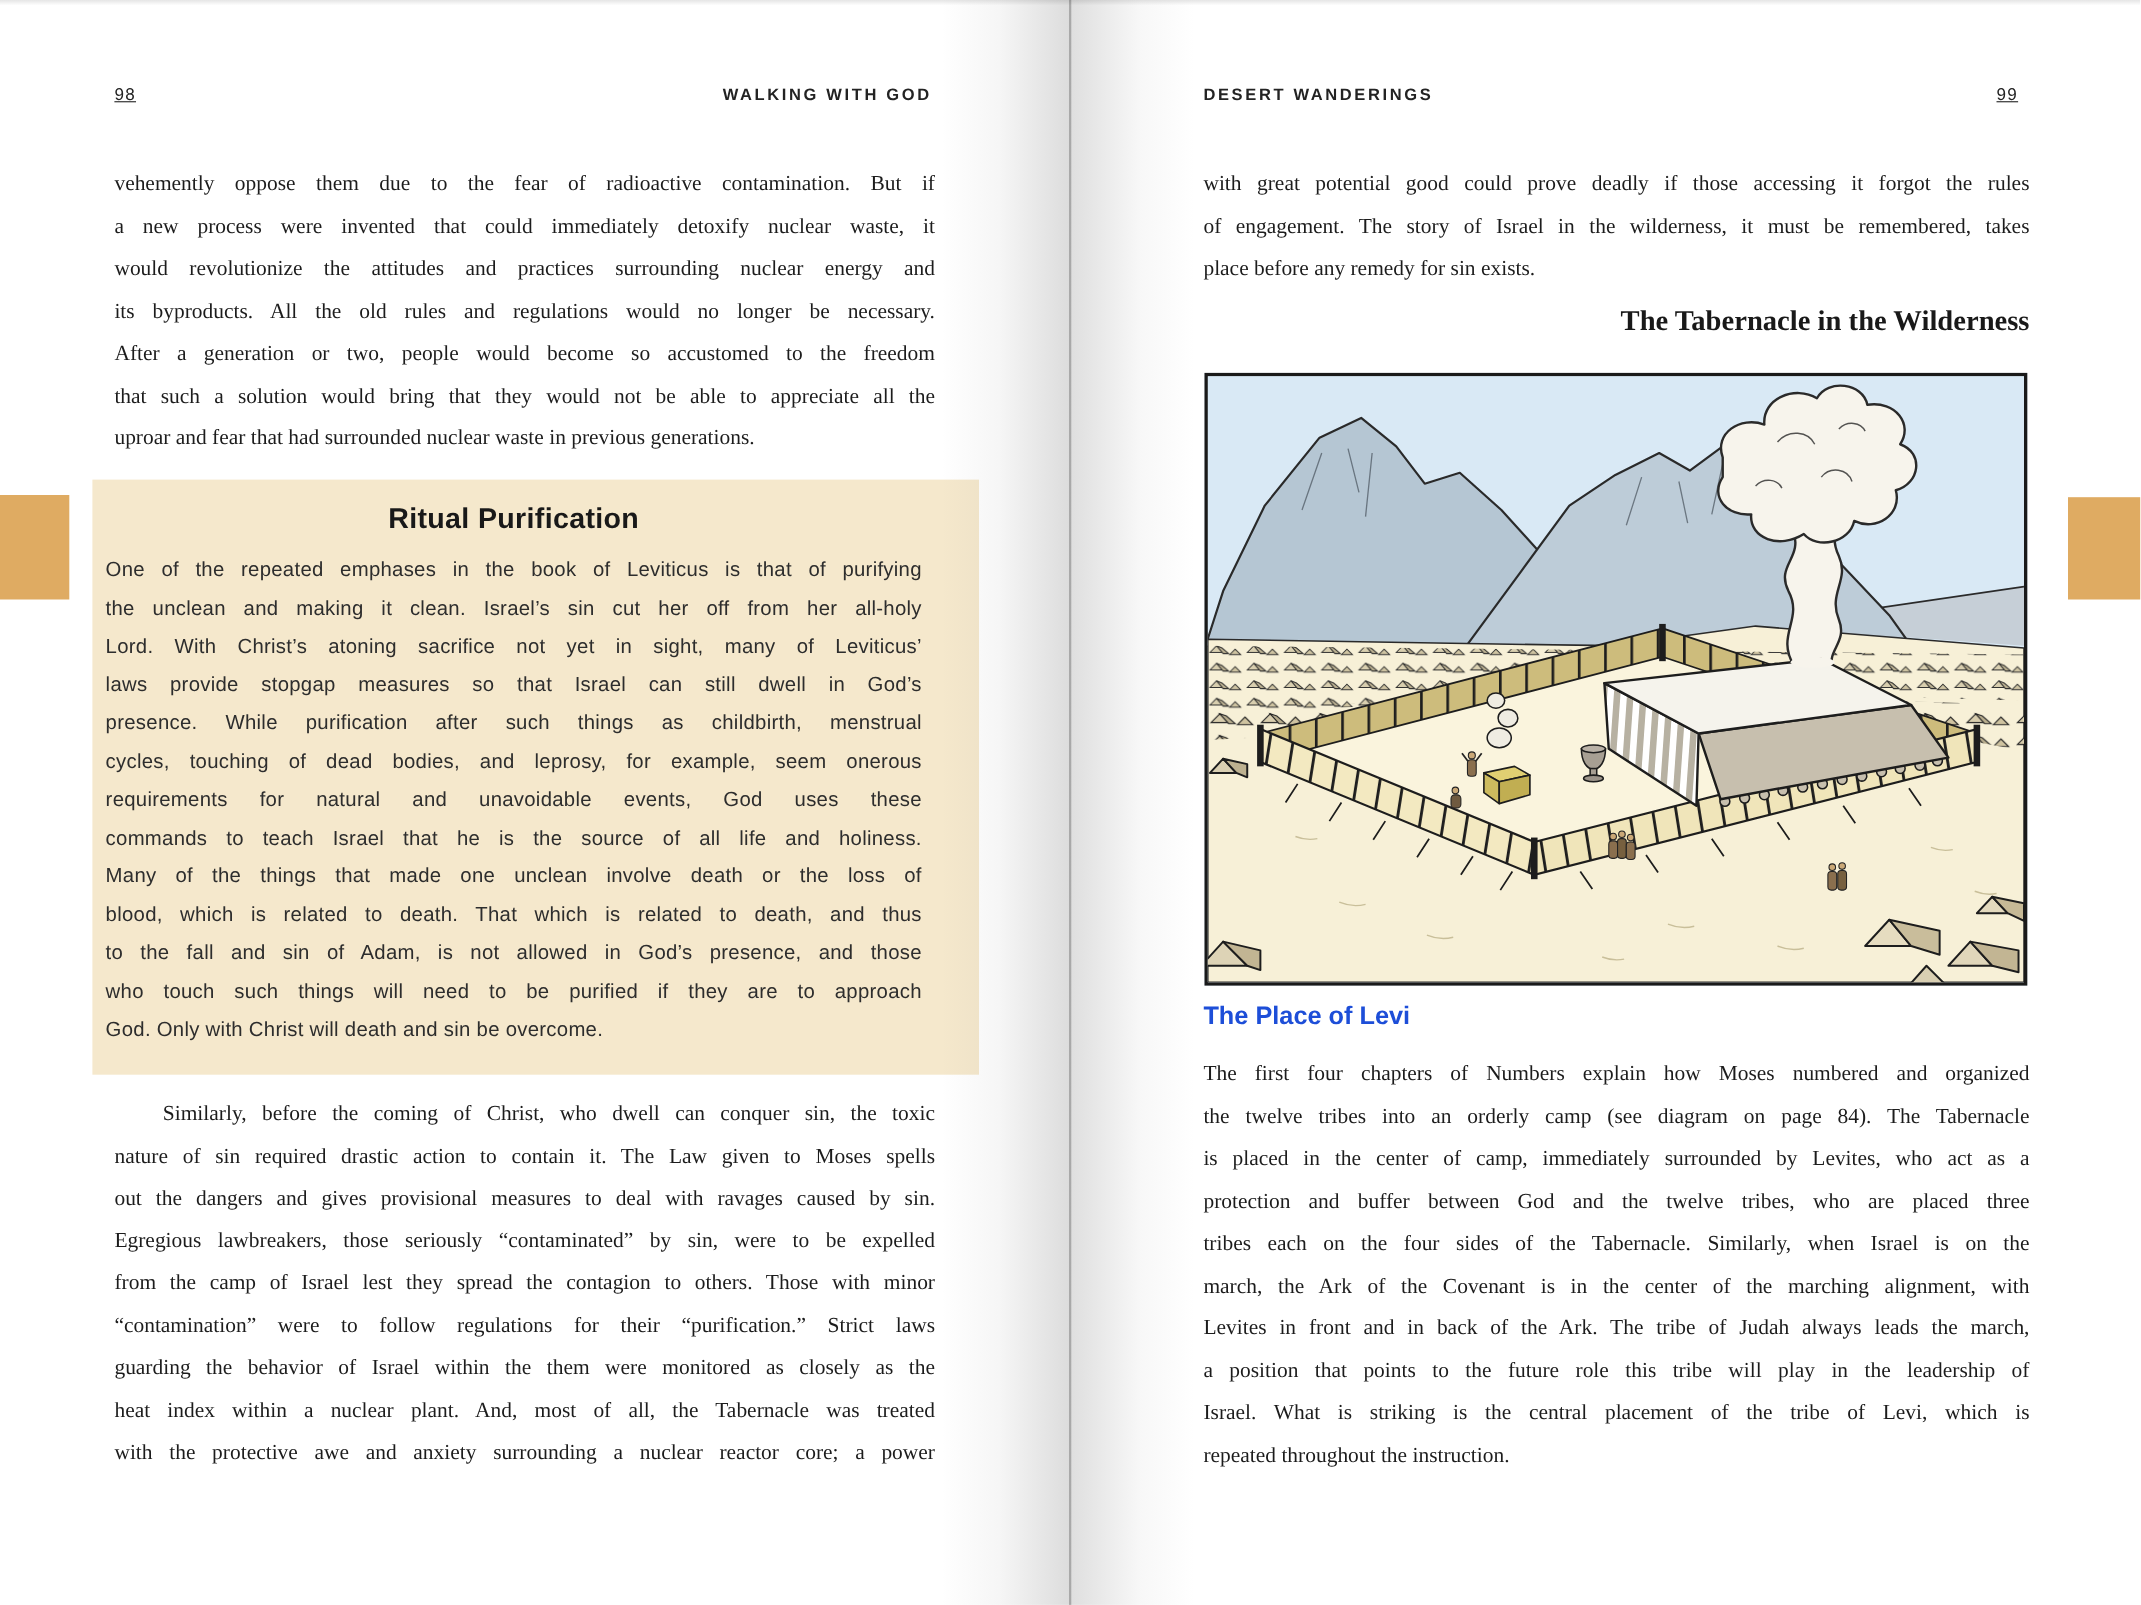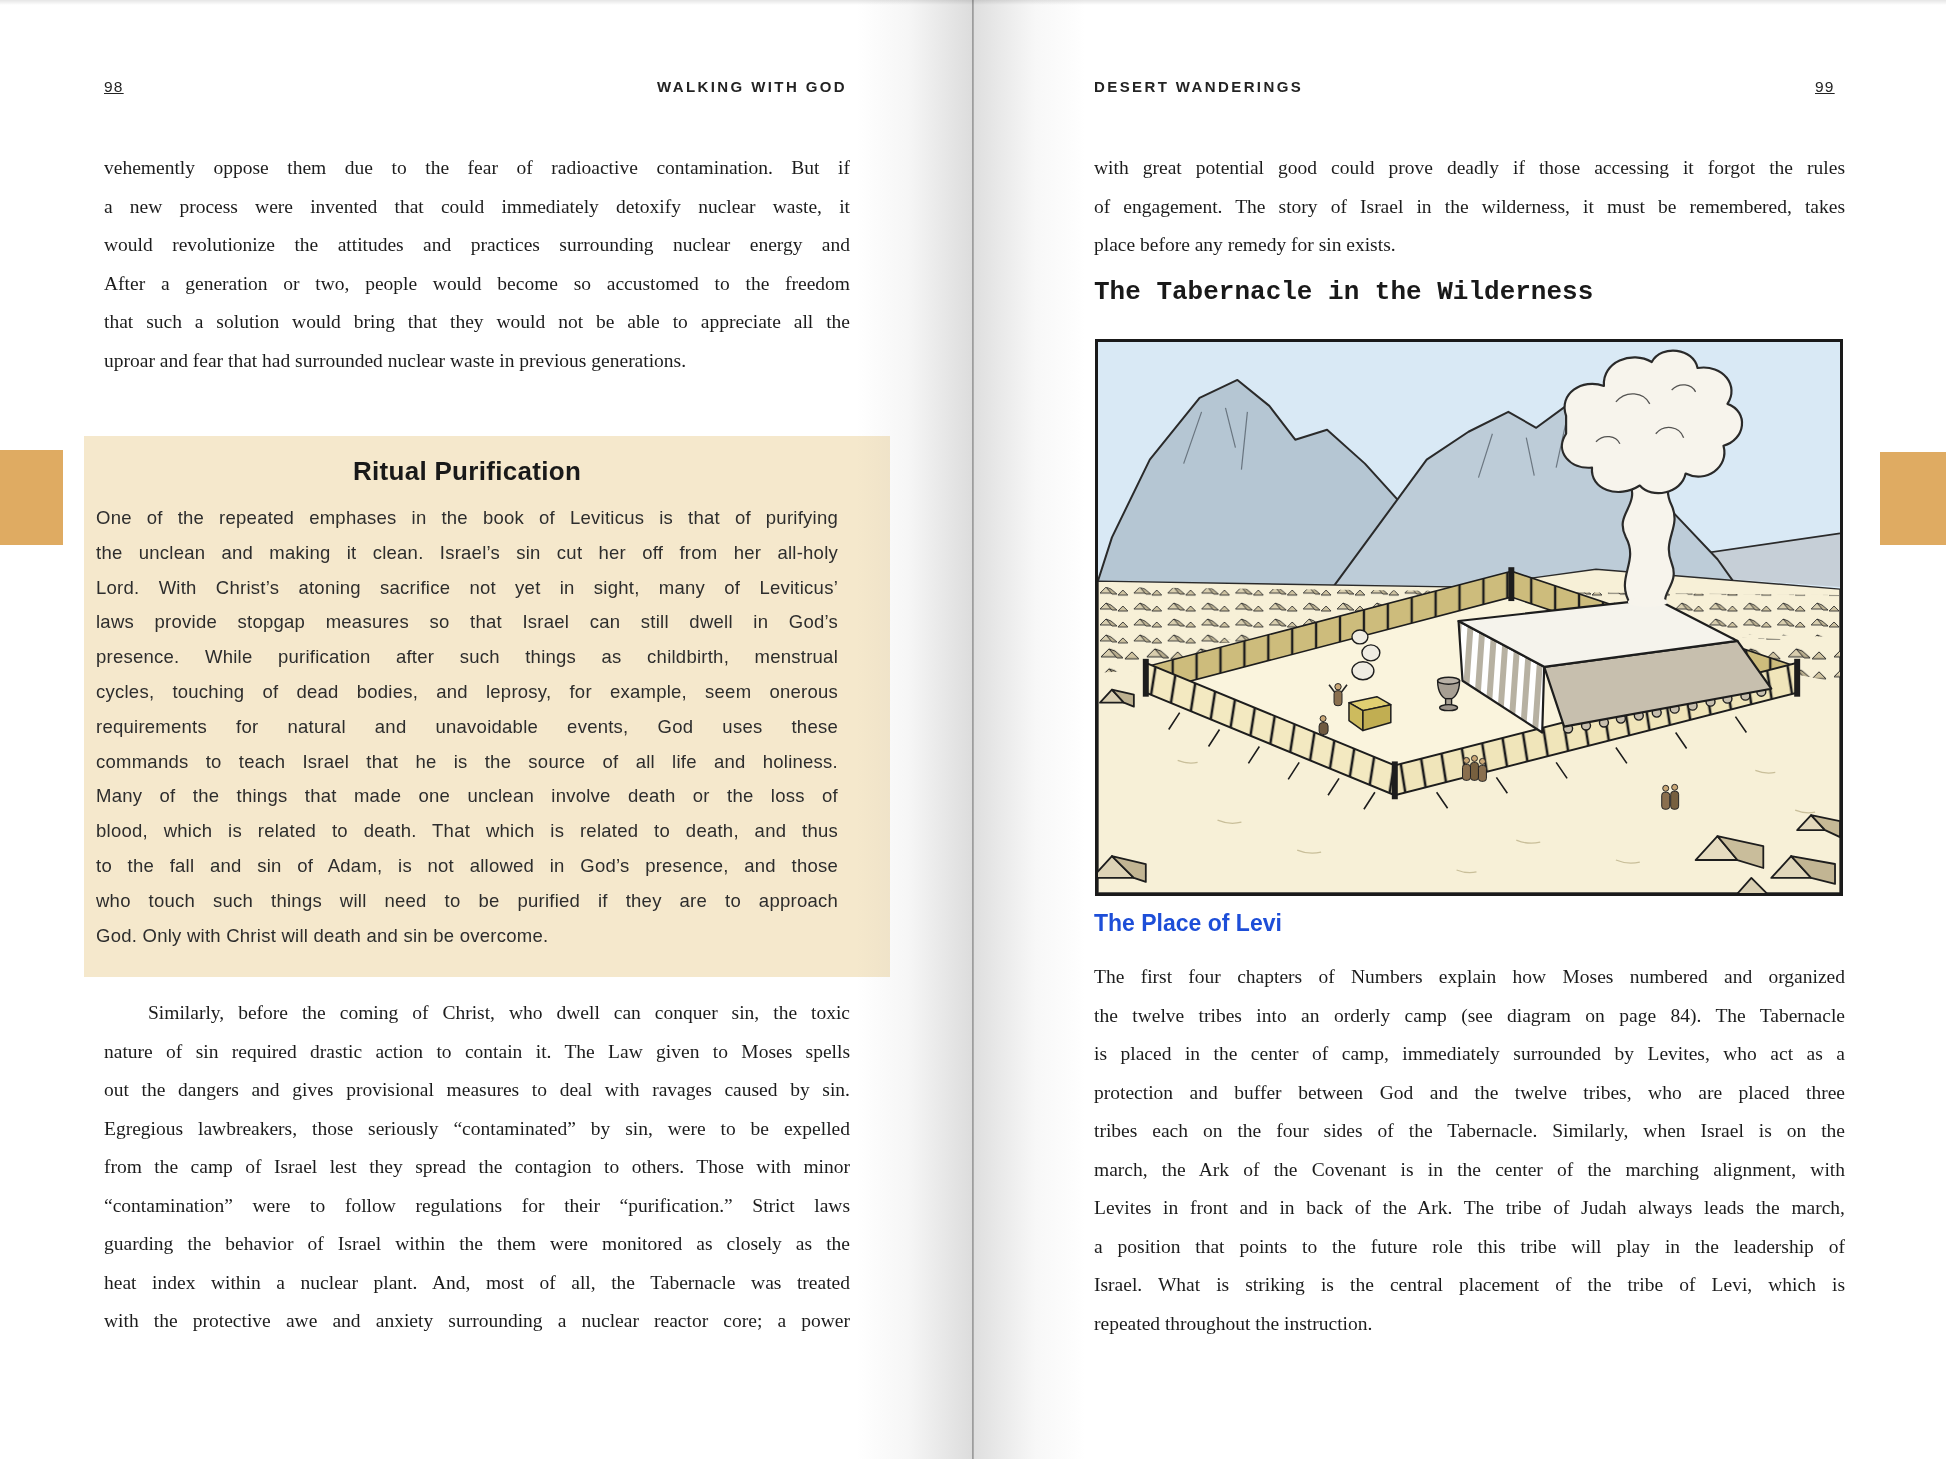--- a/index.html
+++ b/index.html
@@ -15,22 +15,22 @@
   .para.cont .jline:last-child{text-align-last:justify;}
   .para.indent-first .jline:first-child{text-indent:44px;}
   .callout{position:absolute;left:84px;top:436px;width:806px;box-sizing:border-box;
     padding:20px 52px 24px 12px;}
   .callout-title{font-family:"Liberation Sans", sans-serif;font-size:26px;font-weight:700;
     color:#191919;text-align:center;margin:0 0 14px 0;letter-spacing:0.3px;}
   .callout-body{font-family:"Liberation Sans", sans-serif;font-size:18.5px;line-height:34.8px;
     color:#2d2d2d;letter-spacing:0.25px;}
   .callout-body .jline{text-align:justify;text-align-last:justify;}
   .callout-body .jline:last-child{text-align-last:left;}
-  .fig-title{position:absolute;left:1094px;top:277px;width:751px;text-align:left;
-    font-family:Liberation Mono, monospace;font-size:26px;font-weight:700;color:#191919;}
+  .fig-title{position:absolute;left:1094px;top:277px;width:751px;text-align:right;
+    font-family:Liberation Serif, serif;font-size:26px;font-weight:700;color:#191919;}
   .sub-head{position:absolute;left:1094px;top:910px;font-family:"Liberation Sans", sans-serif;
     font-size:23px;font-weight:700;color:#1d4ed8;}
   .illus-frame{position:absolute;left:1095px;top:339px;width:742px;height:551px;
     border:3px solid #1a1a1a;background:#d9e9f5;}
   .edge-tab{position:absolute;}
   .spine-shadow-left{position:absolute;left:856px;top:0;width:117px;height:1459px;pointer-events:none;
     background:linear-gradient(to right, rgba(125,125,125,0) 0%, rgba(125,125,125,0.07) 45%, rgba(120,120,120,0.26) 100%);}
   .spine-line{position:absolute;left:972px;top:0;width:2px;height:1459px;pointer-events:none;
     background:rgba(105,105,105,0.55);}
   .spine-shadow-right{position:absolute;left:974px;top:0;width:112px;height:1459px;pointer-events:none;
@@ -44,20 +44,21 @@
 <div id="page-root">
 
   <div>
     <div class="folio" style="left:104px;">98</div>
     <div class="running-head" style="left:657px;">WALKING WITH GOD</div>
 
     <div class="para" style="left:104px;top:149px;width:746px;">
         <div class="jline">vehemently oppose them due to the fear of radioactive contamination. But if</div>
         <div class="jline">a new process were invented that could immediately detoxify nuclear waste, it</div>
         <div class="jline">would revolutionize the attitudes and practices surrounding nuclear energy and</div>
+        <div class="jline">its byproducts. All the old rules and regulations would no longer be necessary.</div>
         <div class="jline">After a generation or two, people would become so accustomed to the freedom</div>
         <div class="jline">that such a solution would bring that they would not be able to appreciate all the</div>
         <div class="jline">uproar and fear that had surrounded nuclear waste in previous generations.</div>
       </div>
 
     <div class="callout" style="background: rgb(245, 232, 204);">
       <h3 class="callout-title">Ritual Purification</h3>
       <div class="callout-body">
           <div class="jline">One of the repeated emphases in the book of Leviticus is that of purifying</div>
           <div class="jline">the unclean and making it clean. Israel’s sin cut her off from her all-holy</div>

